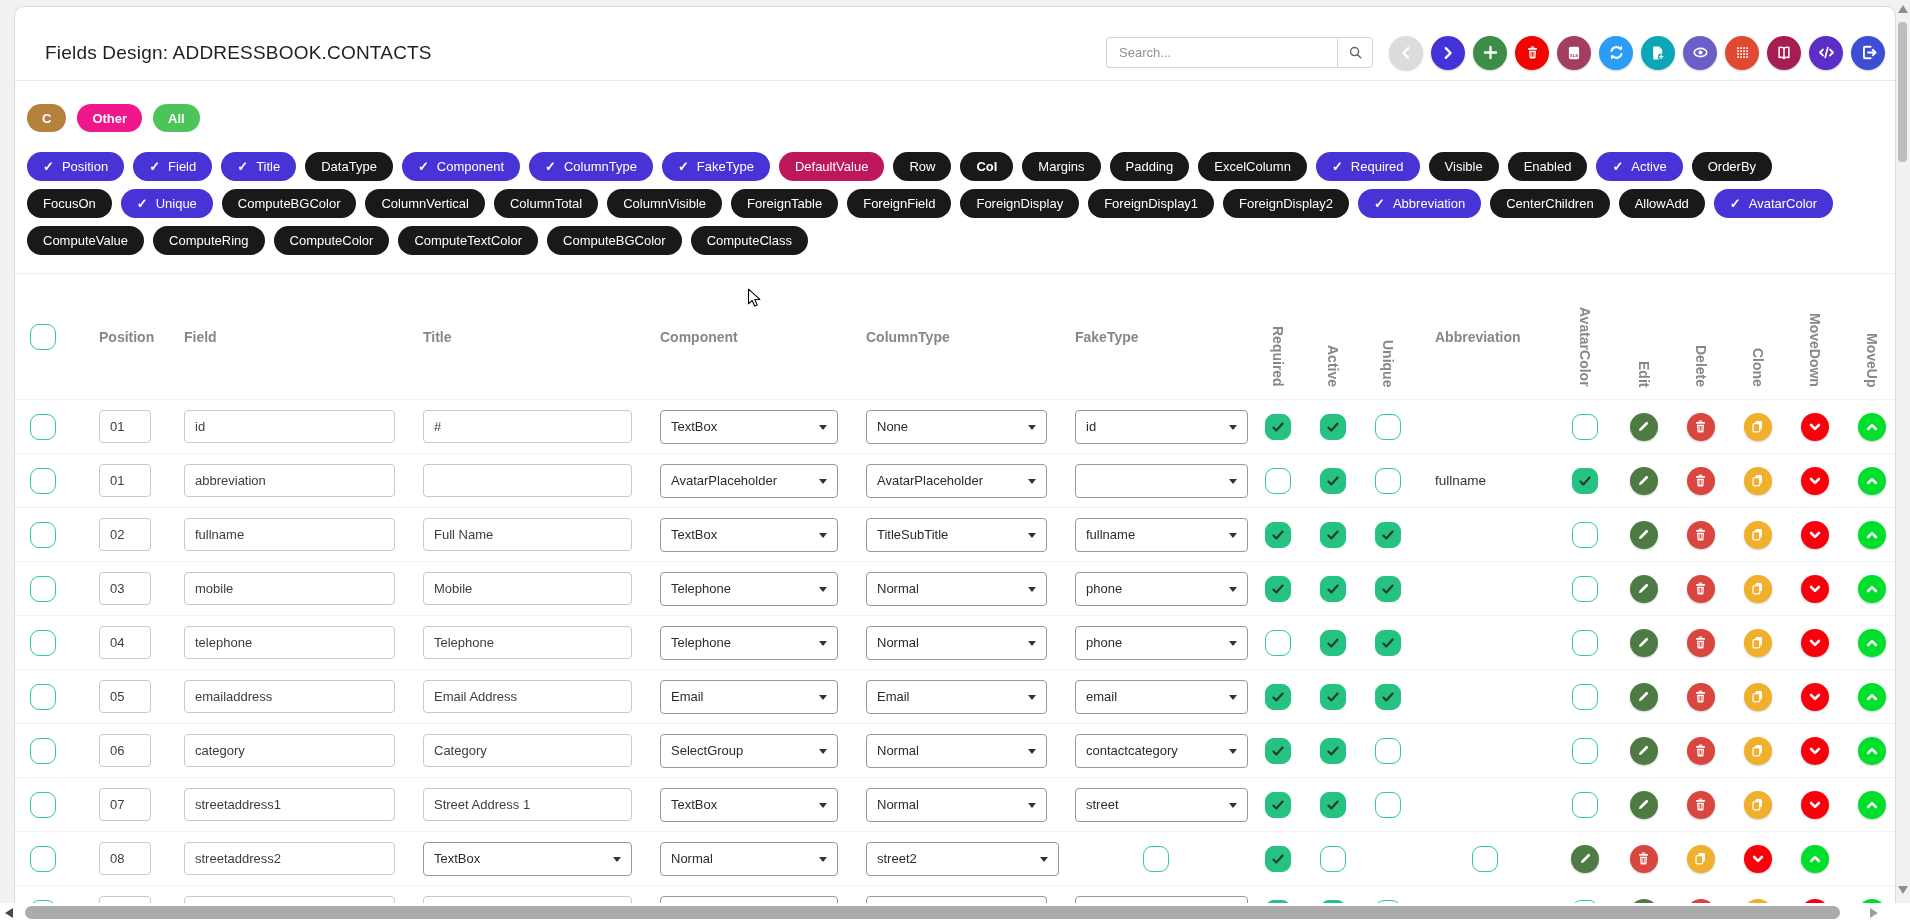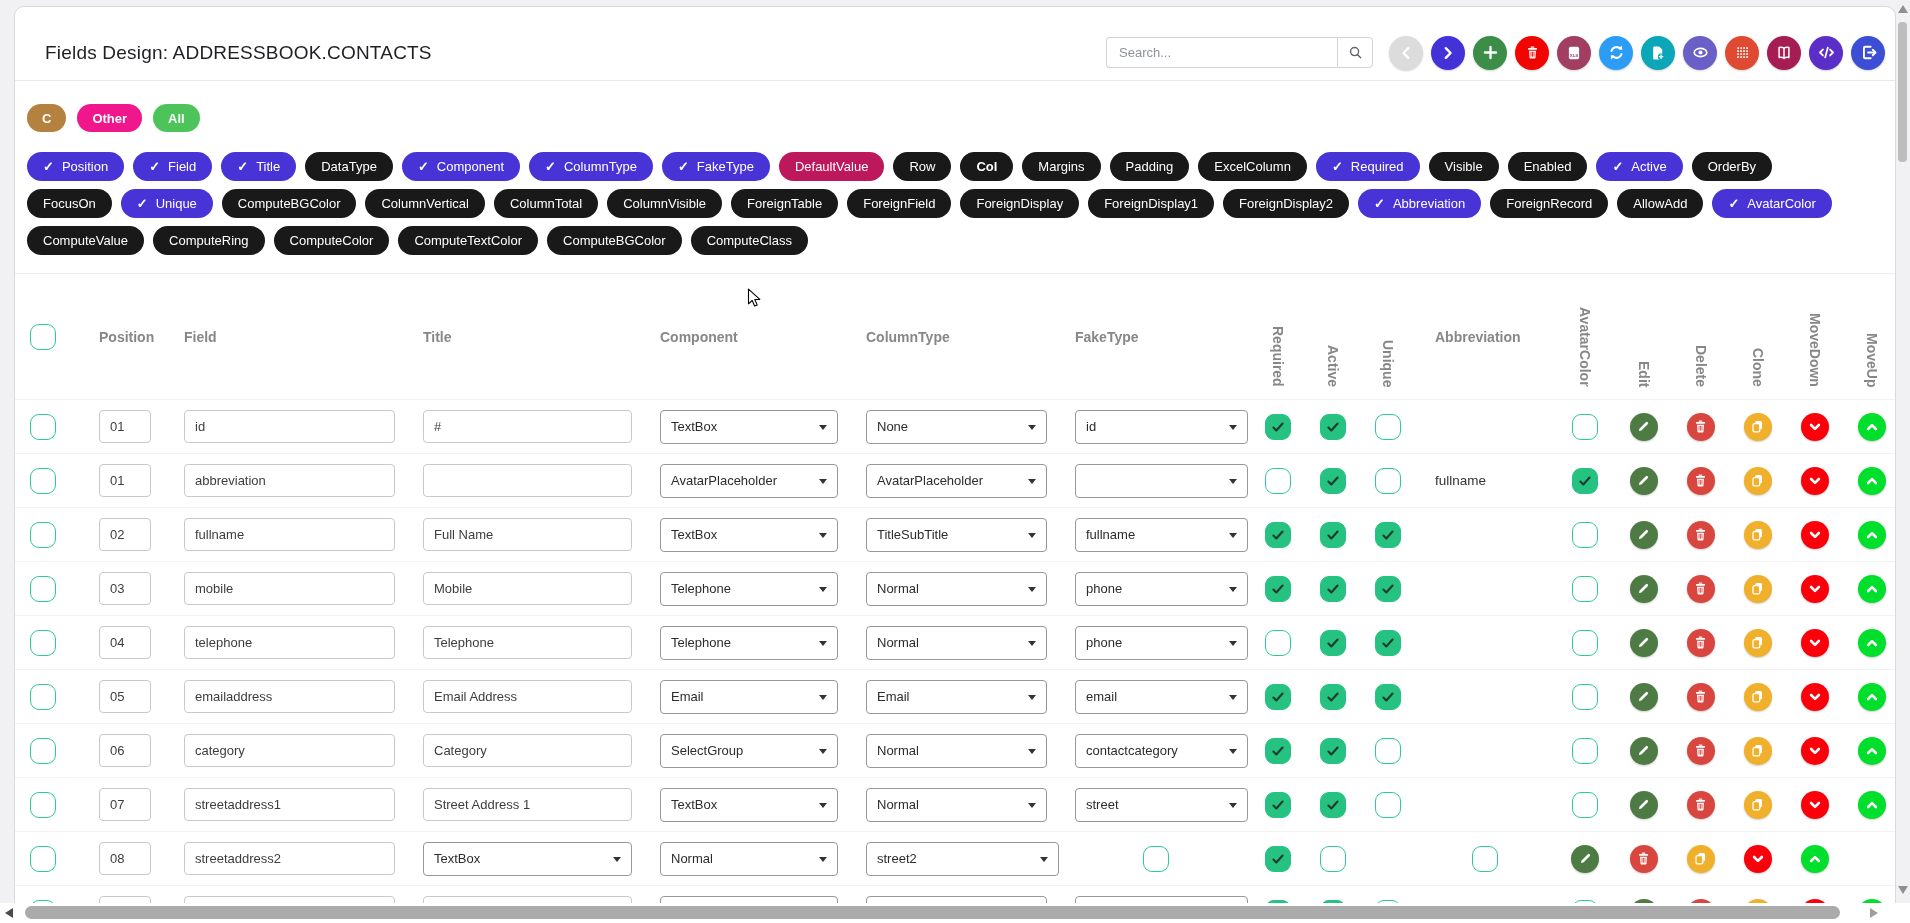--- a/index.html
+++ b/index.html
@@ -313,21 +313,21 @@
             <span>ForeignDisplay1</span>
           </button>
           <button class="chip" style="background: rgb(25, 25, 25);">
             <span>ForeignDisplay2</span>
           </button>
           <button class="chip" style="background: rgb(71, 51, 214);">
             <span class="ck">✓</span>
             <span>Abbreviation</span>
           </button>
           <button class="chip" style="background: rgb(25, 25, 25);">
-            <span>ForeignRecord</span>
+            <span>CenterChildren</span>
           </button>
           <button class="chip" style="background: rgb(25, 25, 25);">
             <span>AllowAdd</span>
           </button>
           <button class="chip" style="background: rgb(71, 51, 214);">
             <span class="ck">✓</span>
             <span>AvatarColor</span>
           </button>
         </div>
         <div class="chip-row">

